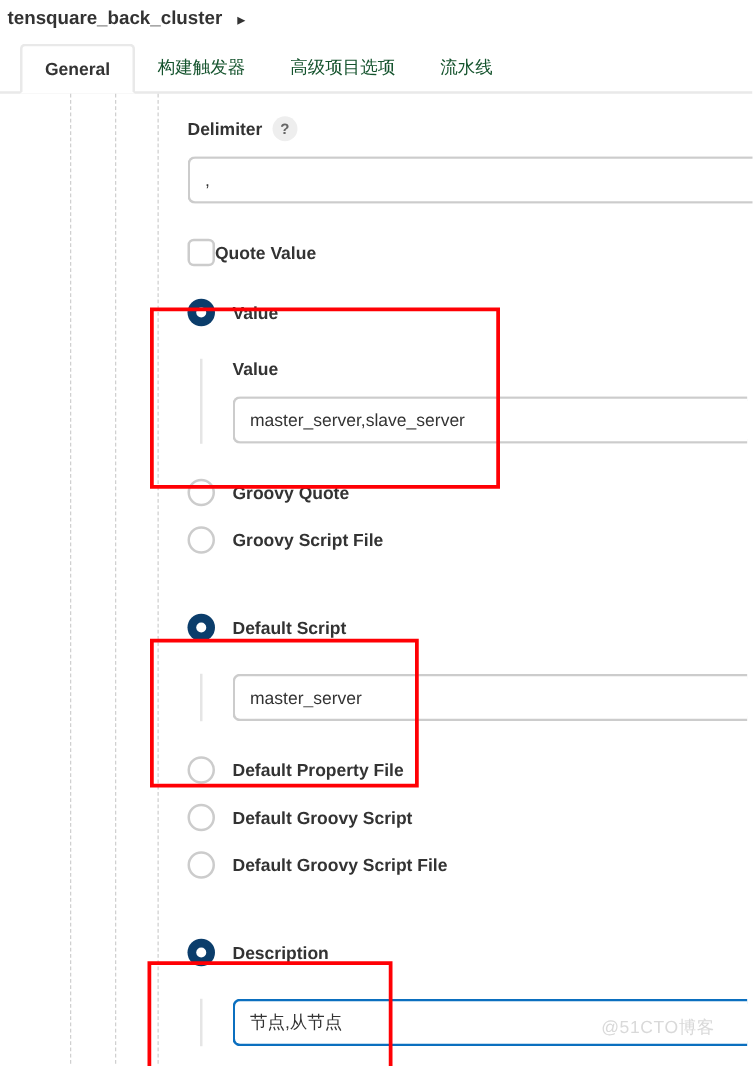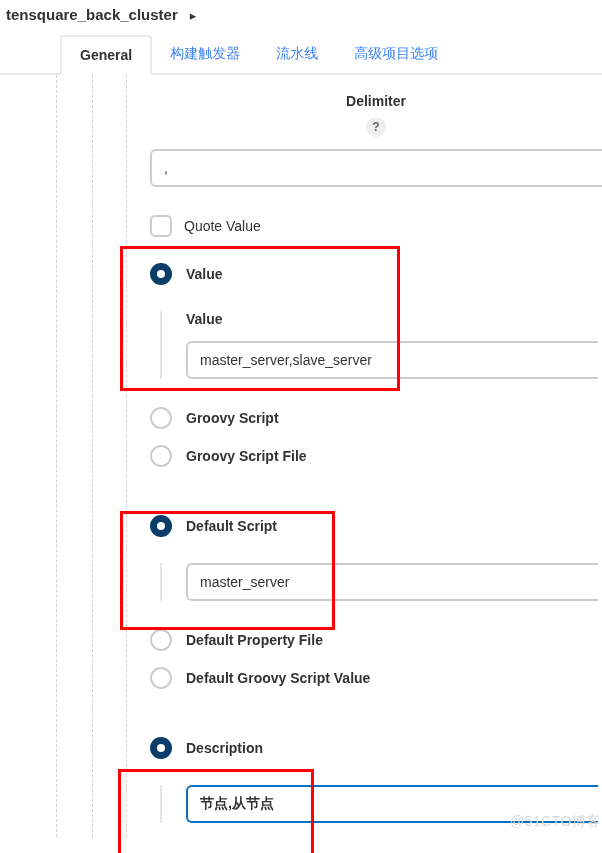--- a/index.html
+++ b/index.html
@@ -21,26 +21,26 @@
     color: #333;
     display: flex;
     align-items: flex-end;
     gap: 12px;
   }
   .breadcrumb .chevron { font-weight: normal; color: #333; font-size: 13px; }
 
   .tabs {
     display: flex;
     border-bottom: 2px solid #e9e9e9;
-    padding-left: 60px;
+    padding-left: 16px;
     gap: 0;
   }
   .tab {
     padding: 10px 18px;
-    color: #3b82f6;
+    color: #14532d;
     cursor: pointer;
     font-size: 14px;
     position: relative;
     top: 2px;
   }
   .tab.active {
     font-weight: 700;
     color: #333;
     background: #fff;
     border: 2px solid #e9e9e9;
@@ -63,21 +63,20 @@
   .inner { margin-left: 150px; padding-right: 0; }
 
   .label-row {
     display: flex;
     align-items: center;
     gap: 8px;
     font-weight: 700;
     font-size: 14px;
     margin-bottom: 12px;
     color: #333;
-    flex-direction: column;
   }
   .help-badge {
     width: 20px; height: 20px;
     border-radius: 50%;
     background: #eee;
     color: #666;
     font-size: 12px;
     font-weight: 700;
     display: inline-flex;
     align-items: center;
@@ -92,22 +91,21 @@
     border-radius: 6px 0 0 6px;
     padding: 8px 12px;
     font-size: 14px;
     color: #333;
     outline: none;
   }
 
   .checkbox-row {
     display:flex;
     align-items:center;
-    gap:12px;
-    font-weight:400;
+    font-weight:700;
     margin: 28px 0 20px 0;
   }
   .checkbox-box {
     width: 22px; height: 22px;
     border: 2px solid #ccc;
     border-radius: 5px;
     background:#fff;
   }
 
   .radio-group { display:flex; flex-direction:column; gap:12px;margin-top:24px; }
@@ -144,43 +142,43 @@
 
   
   .hl {
     position:absolute;
     border:3px solid #ff0004;
     pointer-events:none;
   }
 
   .watermark {
     position:absolute;
-    right:1px;
+    right:30px;
     bottom:22px;
     color:#d9d9d9;
     font-size:14px;
     letter-spacing:0.5px;
   }
 
   
   .section-gap { height: 20px; }
 </style>
 </head>
 <body>
 
 <div class="breadcrumb">
   <span>tensquare_back_cluster</span>
   <span class="chevron">▸</span>
 </div>
 
 <div class="tabs">
   <div class="tab active">General</div>
   <div class="tab">构建触发器</div>
+  <div class="tab">高级项目选项</div>
   <div class="tab">流水线</div>
-  <div class="tab">高级项目选项</div>
 </div>
 
 <div class="content-area">
   <div class="vline l1"></div>
   <div class="vline l2"></div>
   <div class="vline l3"></div>
 
   <div class="inner">
 
     
@@ -205,21 +203,21 @@
           </span>
         <span>Value</span>
       </div>
       <div class="nested">
         <div class="sub-label">Value</div>
         <input class="text-input" type="text" value="master_server,slave_server" style="">
       </div>
 
       <div class="radio-row">
         <span class="radio unchecked"></span>
-        <span>Groovy Script</span>
+        <span>Groovy Quote</span>
       </div>
       <div class="radio-row">
         <span class="radio unchecked"></span>
         <span>Groovy Script File</span>
       </div>
     </div>
 
     <div class="section-gap"></div>
 
     
@@ -233,36 +231,40 @@
       <div class="nested">
         <input class="text-input" type="text" value="master_server" style="">
       </div>
 
       <div class="radio-row">
         <span class="radio unchecked"></span>
         <span>Default Property File</span>
       </div>
       <div class="radio-row">
         <span class="radio unchecked"></span>
-        <span>Default Groovy Script Value</span>
+        <span>Default Groovy Script</span>
+      </div>
+      <div class="radio-row">
+        <span class="radio unchecked"></span>
+        <span>Default Groovy Script File</span>
       </div>
     </div>
 
     <div class="section-gap"></div>
 
     
     <div class="radio-group">
       <div class="radio-row">
         <span class="radio checked">
             <span class="dot"></span>
           </span>
         <span>Description</span>
       </div>
       <div class="nested">
-        <input class="text-input" type="text" style="border-color: rgb(11, 111, 191); font-weight: bold;" value="节点,从节点">
+        <input class="text-input" type="text" style="border-color: rgb(11, 111, 191);" value="节点,从节点">
       </div>
     </div>
 
   </div>
 
   <div class="hl" style="left:120px; top:171px; width:280px; height:145px;"></div>
   <div class="hl" style="left:120px; top:436px; width:215px; height:119px;"></div>
   <div class="hl" style="left:118px; top:694px; width:196px; height:88px;"></div>
 
 </div>

